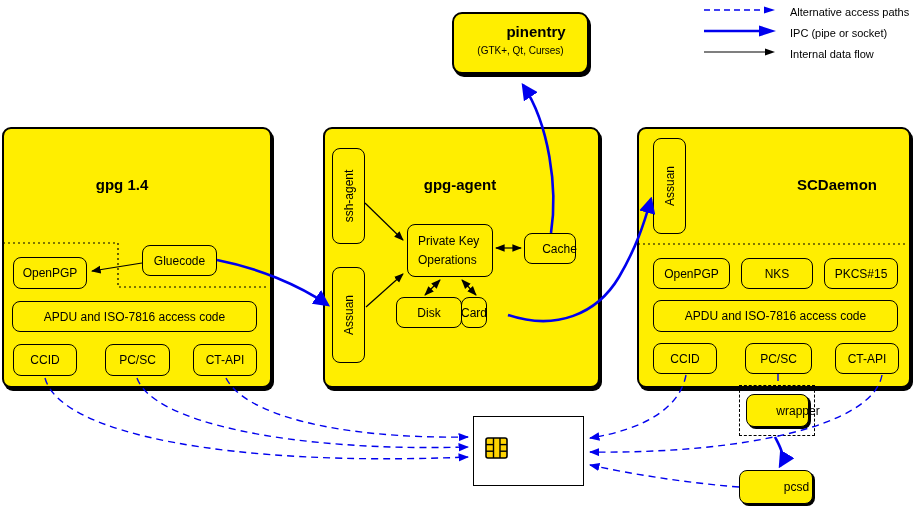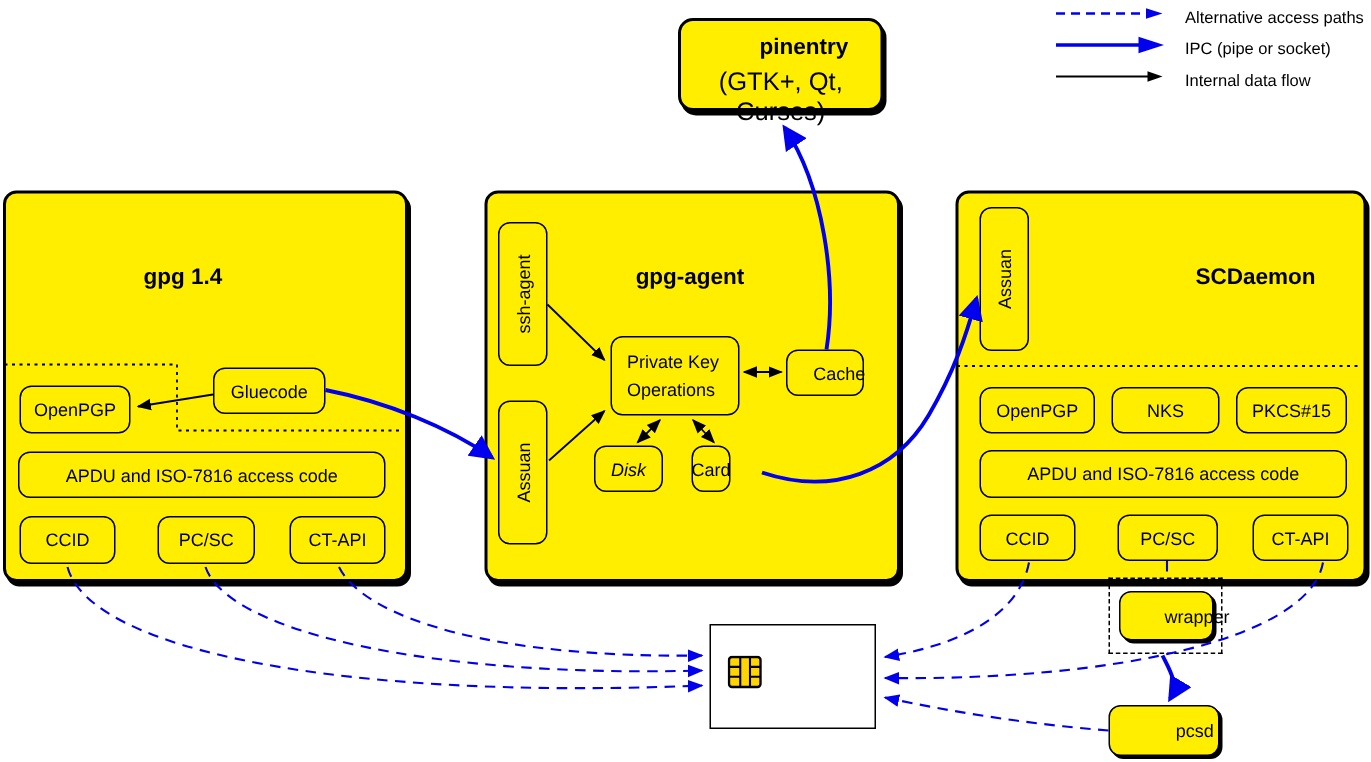--- a/index.html
+++ b/index.html
@@ -33,21 +33,21 @@
     position:absolute;top:50%;left:50%;
     transform:translate(-50%,-50%) rotate(-90deg);
     white-space:nowrap;font-size:12px;
   }
   .pinentry{
     position:absolute;left:452px;top:12px;width:137px;height:62px;
     background:var(--box_yellow);border:2px solid #000;border-radius:10px;
     box-shadow:2px 3px 0 #000;text-align:center;box-sizing:border-box;
   }
   .pinentry .t{font-weight:bold;font-size:15px;margin-top:9px;padding-left:31px;}
-  .pinentry .s{font-size:17px;margin-top:5px;}
+  .pinentry .s{font-size:10px;margin-top:5px;}
   .legend{position:absolute;left:702px;top:1px;}
   .legend-row{display:flex;align-items:center;height:21px;}
   .legend-row .ic{width:82px;flex:0 0 82px;}
   .legend-row .lb{font-size:11px;padding-left:6px;text-align:right;}
   .pko{
     position:absolute;left:407px;top:224px;width:86px;height:53px;
     background:var(--box_yellow);border:1.4px solid #000;border-radius:8px;
     font-size:12px;line-height:19px;padding:7px 0 0 10px;box-sizing:border-box;
   }
   .wrapper-dash{
@@ -122,21 +122,21 @@
       <span>ssh-agent</span>
     </div>
   <div class="node vnode" style="left:332px;top:267px;width:33px;height:96px;">
       <span>Assuan</span>
     </div>
   <div class="pko">
     <div>Private Key</div>
     <div>Operations</div>
   </div>
   <div class="node" style="left:524px;top:233px;width:52px;height:31px;padding-left:19px;">Cache</div>
-  <div class="node" style="left:396px;top:297px;width:46px;height:31px;font-style:italic;">Disk</div>
+  <div class="node" style="left:396px;top:297px;width:66px;height:31px;">Disk</div>
   <div class="node" style="left:461px;top:297px;width:26px;height:31px;">Card</div>
 
   <div class="bigbox" style="left:637px;top:127px;width:270px;height:257px;"></div>
   <div class="bigtitle" style="left:667px;top:176px;width:210px;text-align:right;">SCDaemon</div>
   <div class="node vnode" style="left:653px;top:138px;width:33px;height:96px;">
       <span>Assuan</span>
     </div>
   <div class="node" style="left:653px;top:258px;width:77px;height:31px;">OpenPGP</div>
   <div class="node" style="left:741px;top:258px;width:72px;height:31px;">NKS</div>
   <div class="node" style="left:824px;top:258px;width:74px;height:31px;">PKCS#15</div>

